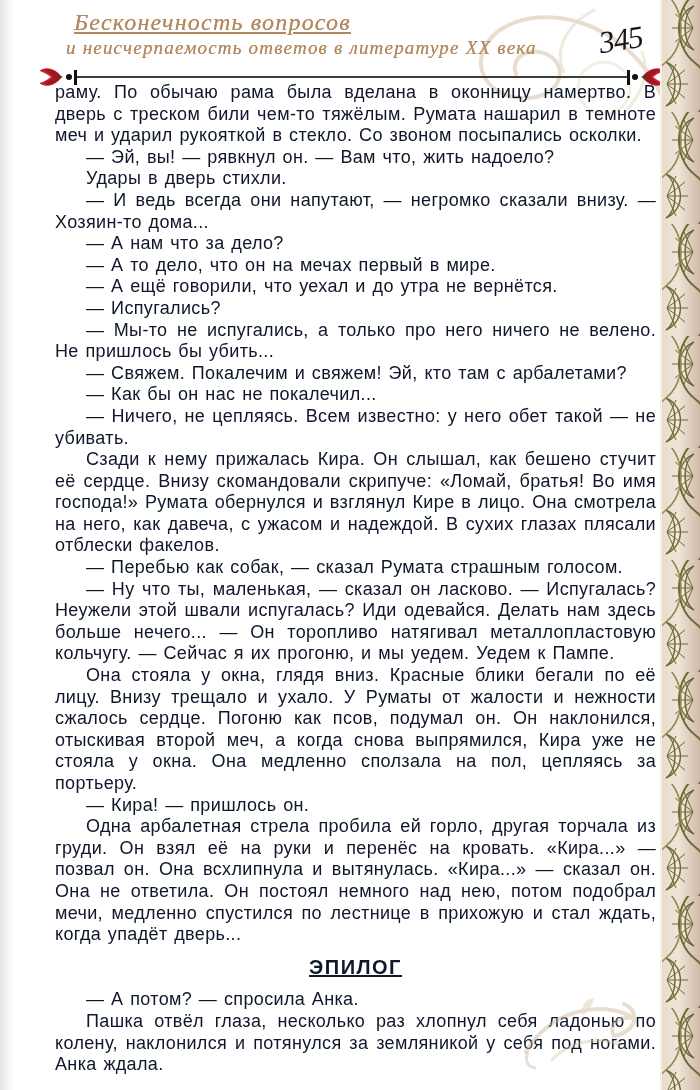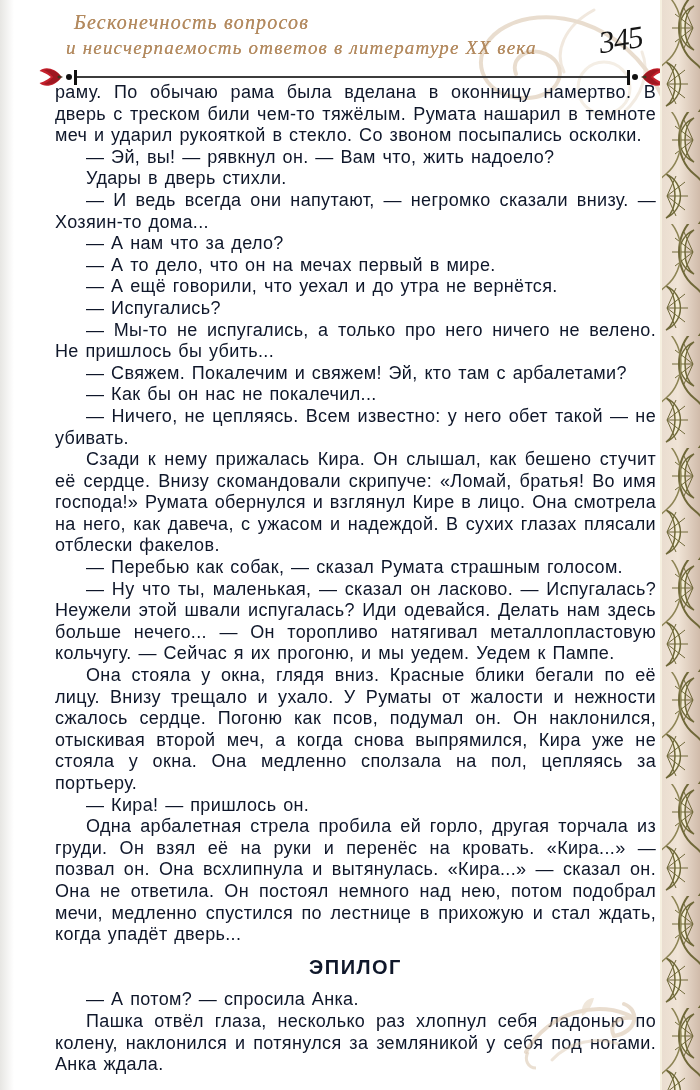--- a/index.html
+++ b/index.html
@@ -13,21 +13,21 @@
     position:absolute; left:0; top:0; width:14px; height:100%;
     background:linear-gradient(to right,#e7e6e3,#ffffff);
   }
   
   .running-title {
     position:absolute; left:74px; top:10px; width:520px;
     font-family:"Liberation Serif", serif; font-style:italic;
     color:#b38a5f; line-height:25px; letter-spacing:1.2px;
     text-shadow:0 0 0.4px #b38a5f;
   }
-  .running-title .l1 { font-size:20px; }
+  .running-title .l1 { font-size:24px;text-decoration:underline; }
   .running-title .l2 { font-size:19px; margin-left:-8px;font-style:italic; }
   .page-number {
     position:absolute; right:58px; top:22px;
     font-family:"Liberation Serif", serif; font-style:italic;
     font-size:31px; color:#161616; transform:rotate(-9deg);
     letter-spacing:-1px;
   }
   .header-rule {
     position:absolute; left:38px; top:62px; width:628px; height:30px;
     display:flex; align-items:center;
@@ -44,21 +44,21 @@
   .border-strip { position:absolute; right:0; top:0; width:40px; height:1090px; }
   
   .body-text {
     position:absolute; left:55px; top:82px; width:601px;
     font-size:18px; line-height:21.6px; color:#0f172a;
     text-align:justify; letter-spacing:0.35px; word-spacing:1.4px;
   }
   .body-text p.indent { text-indent:31px; }
   .epilogue-heading {
     text-align:center; font-weight:bold; font-size:20px;
-    letter-spacing:1.5px; margin:11px 0 11px 0; text-indent:0 !important;
+    letter-spacing:1.5px; margin:11px 0 11px 0; text-indent:0 !important;text-decoration:underline;
   }
 </style>
 </head>
 <body>
 
 <div class="page">
 
   <div class="page-edge-left"></div>
 
   <svg class="swirl-top" width="250" height="120" viewBox="0 0 250 120">

